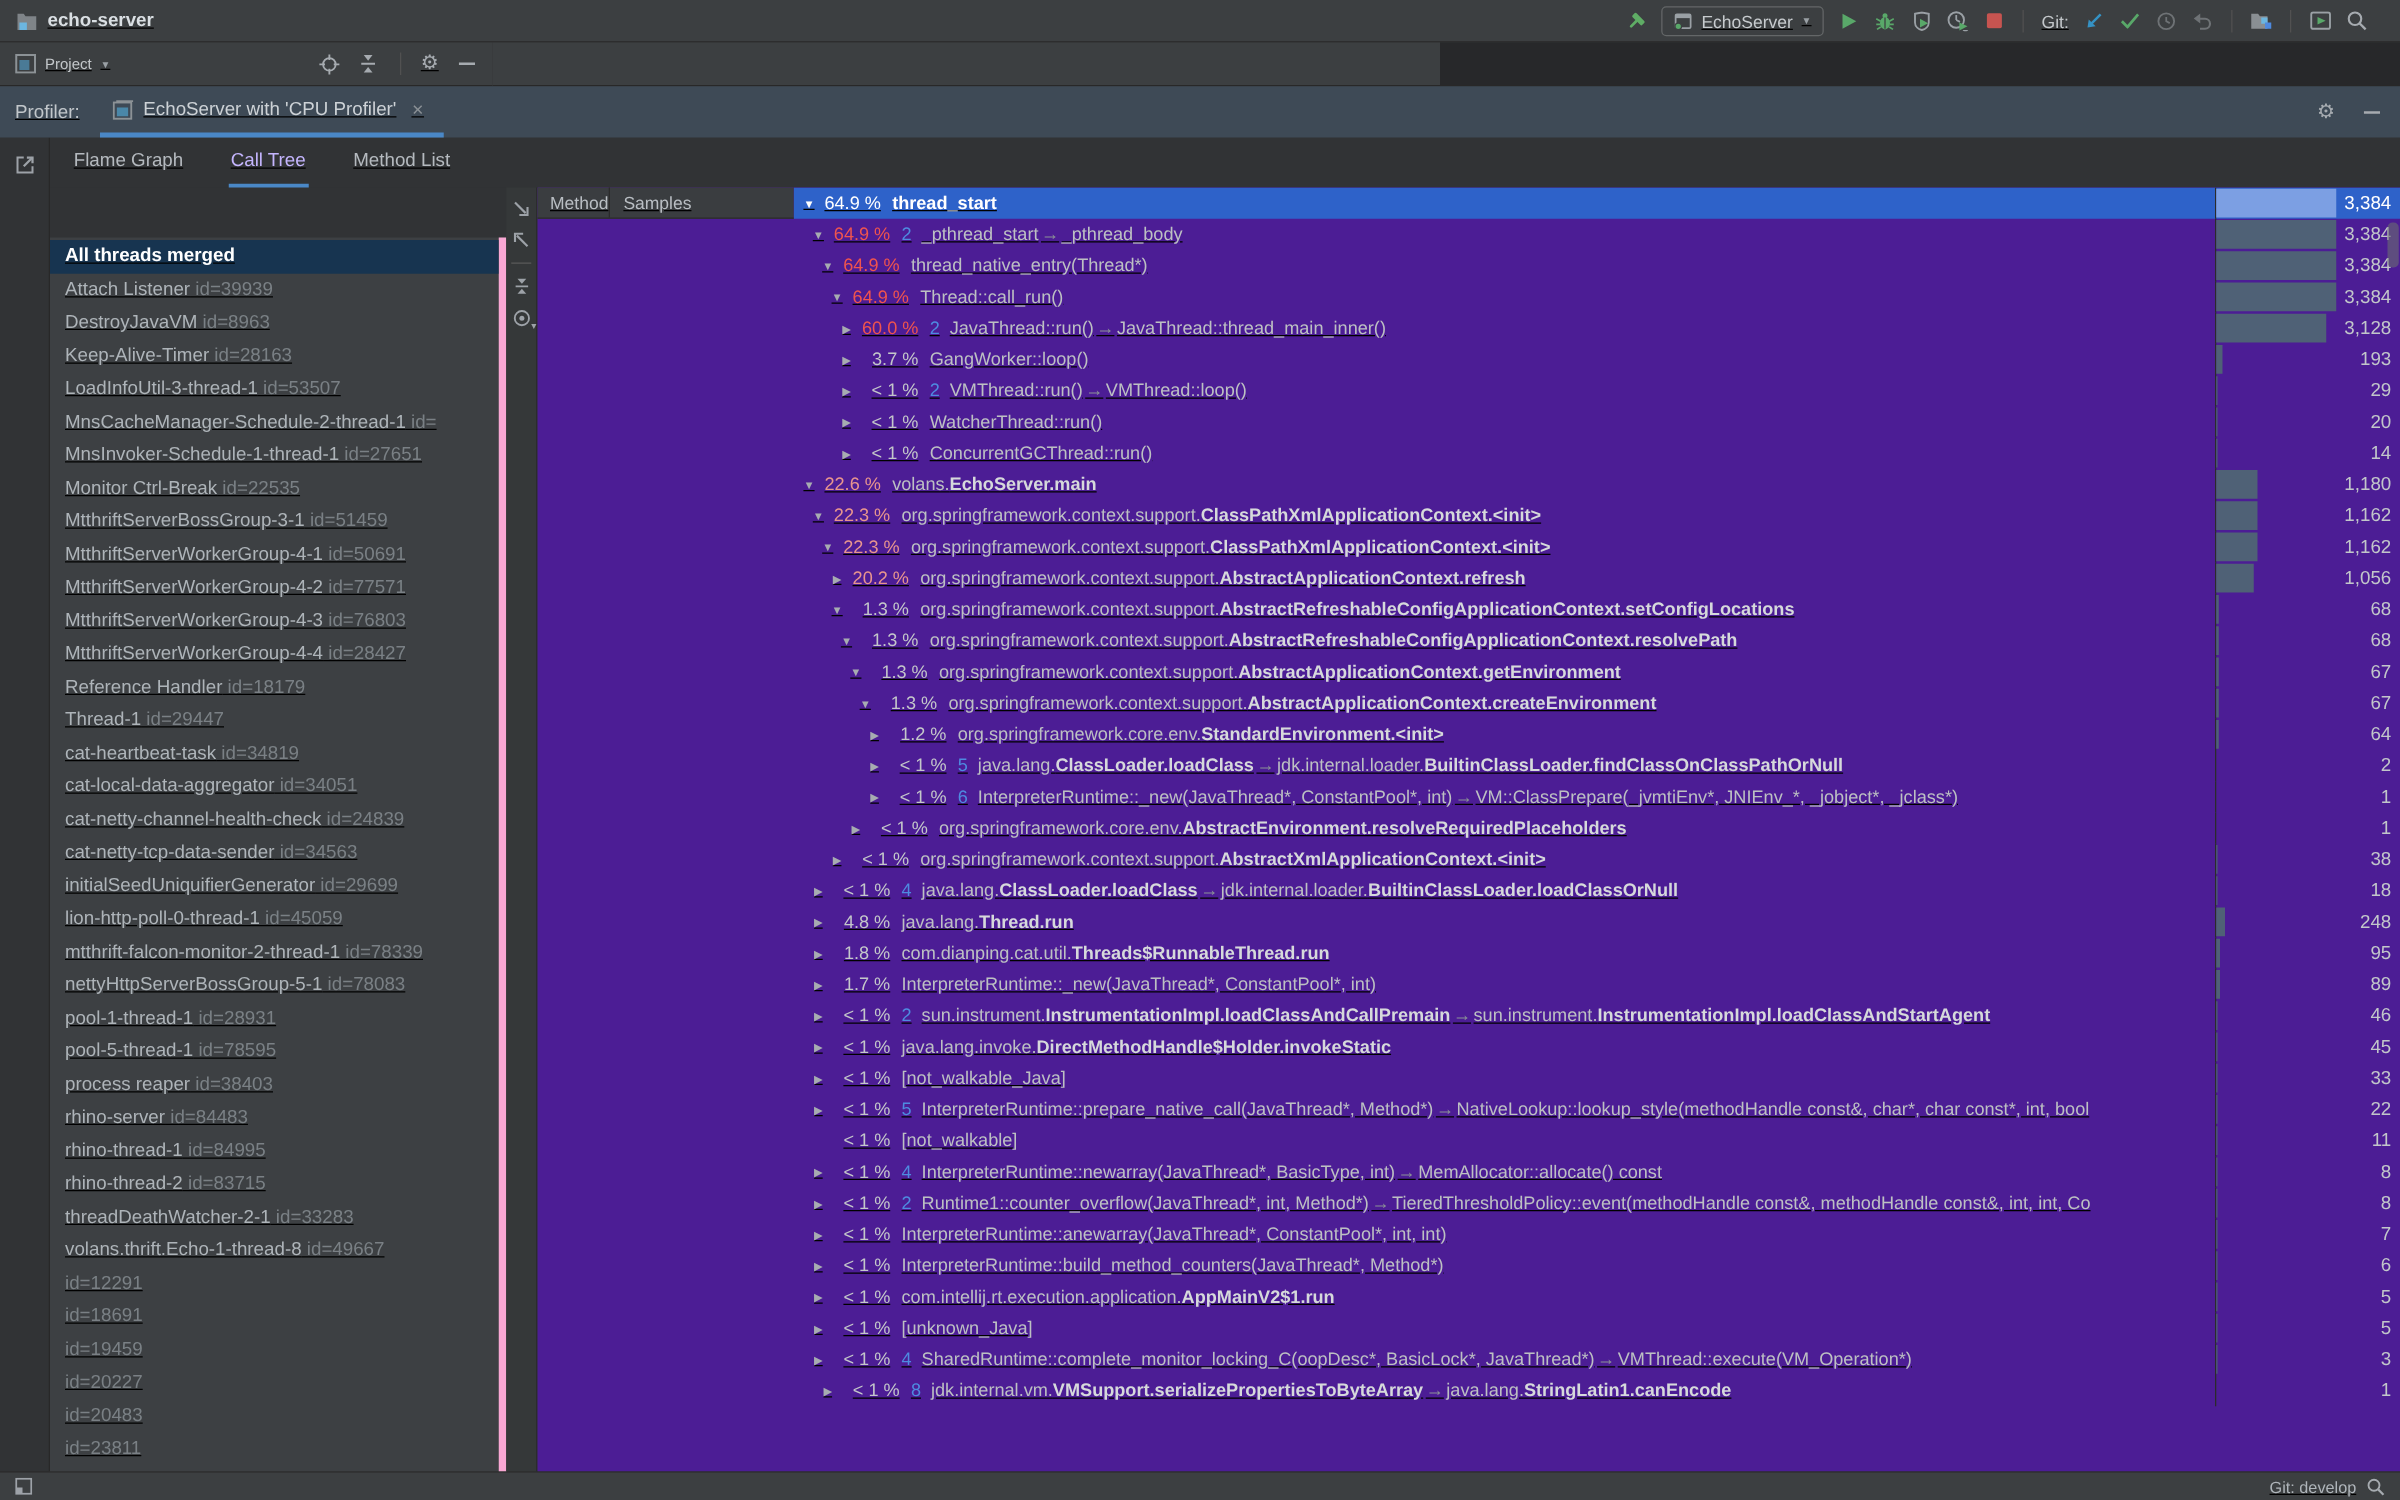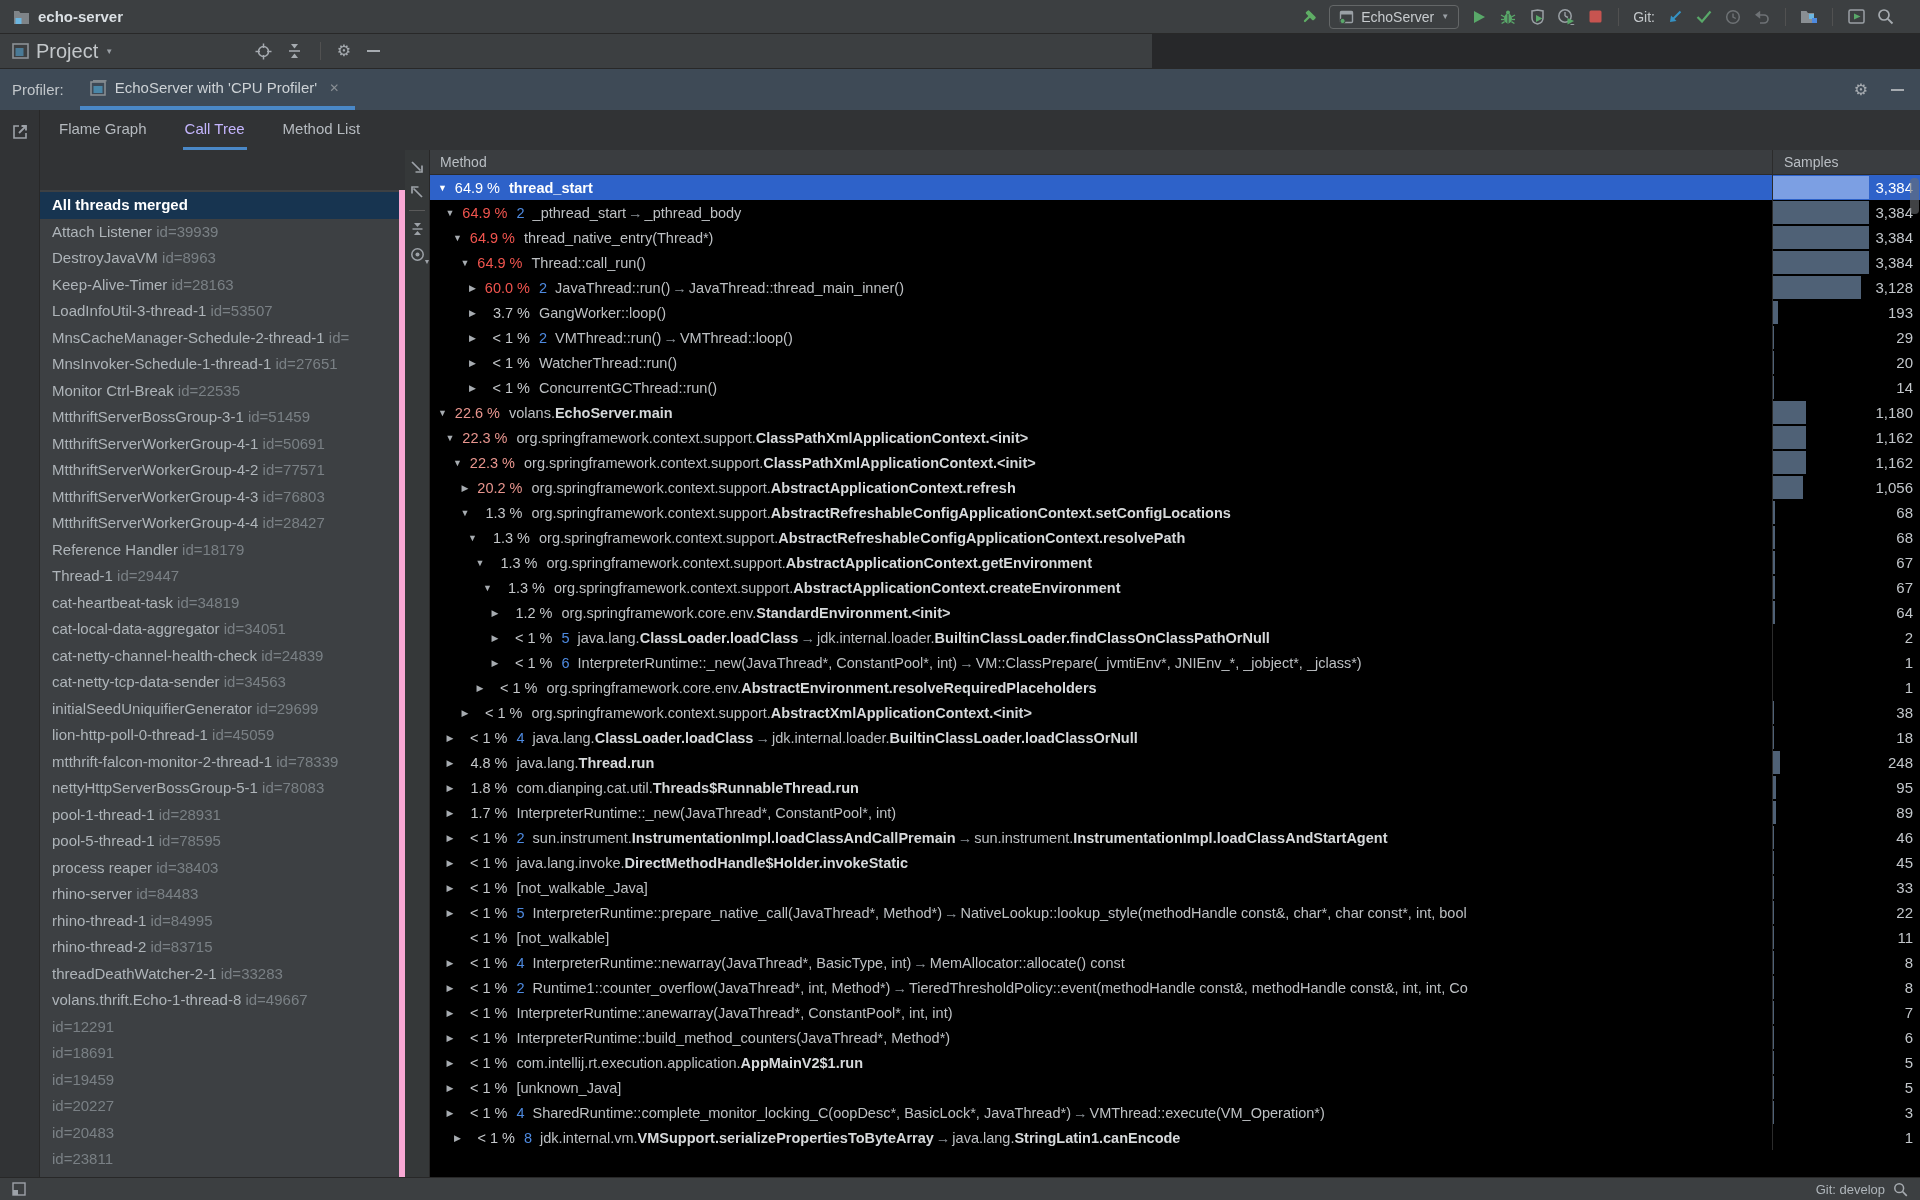--- a/index.html
+++ b/index.html
@@ -1,37 +1,37 @@
 <!DOCTYPE html>
 <html><head>
 <meta charset="utf-8">
 <style>
 * { box-sizing: border-box; margin: 0; padding: 0; }
 html,body { width:1920px; height:1200px; overflow:hidden; background:#313335;
   font-family:"Liberation Sans", sans-serif; }
-#app { display:flex; flex-direction:column; width:1920px; height:1200px; }
+#app { display:flex; flex-direction:column; width:1920px; height:1200px;text-decoration:underline; }
 
 
 .titlebar { height:34px; background:#3C3F41; border-bottom:1px solid #282828;
   display:flex; align-items:center; padding:0 26px 0 12px; flex-shrink:0; }
 .proj-title { font-size:15px; font-weight:bold; color:#DADFE3; margin-left:8px; }
 .run-controls { margin-left:auto; display:flex; align-items:center; gap:11px; }
 .tb-div { width:1px; height:18px; background:#515151; margin:0 3px; }
 .combo { display:flex; align-items:center; gap:7px; border:1px solid #646768;
   border-radius:4px; padding:3px 9px; }
 .combo-label { font-size:14px; color:#C7CBCE; }
 .caret { font-size:8px; color:#9AA0A5; }
 .icon16 { width:18px; height:18px; display:inline-flex; align-items:center; justify-content:center; }
 .glyph { color:#A6ABB0; font-size:16px; line-height:1; }
 
 
 .projectbar { height:35px; display:flex; flex-shrink:0; }
 .pb-left { width:394px; background:#3C3F41; border-bottom:1px solid #282828;
   display:flex; align-items:center; padding:0 12px; gap:7px; }
-.pb-label { font-size:20px; color:#C3C7CA; }
+.pb-label { font-size:12px; color:#C3C7CA; }
 .pb-icons { margin-left:auto; display:flex; align-items:center; gap:13px; }
 .pb-fill { width:758px; background:#3C3F41; border-bottom:1px solid #282828; }
 .pb-dark { flex:1; background:#27282A; border-bottom:1px solid #282828; }
 
 
 .profilerbar { height:41px; background:#3E4A56; display:flex; align-items:stretch;
   position:relative; flex-shrink:0; }
 .prof-label { font-size:15px; color:#C2C7CB; align-self:center; margin-left:12px; }
 .prof-tab { display:flex; align-items:center; gap:8px; margin-left:16px; padding:0 16px 0 10px;
   border-bottom:4px solid #4A88C7; cursor:default; }
@@ -62,21 +62,21 @@
 .thread-row.selected { background:#173450; color:#FFFFFF; font-weight:bold; }
 
 
 .strip { width:25px; background:#353839; border-right:1px solid #282828;
   display:flex; flex-direction:column; align-items:center; padding-top:10px; gap:11px; flex-shrink:0; }
 .strip-div { width:16px; height:1px; background:#5A5A5A; }
 .opt-wrap { position:relative; }
 .opt-caret { position:absolute; right:-6px; bottom:-3px; font-size:7px; color:#9DA2A8; }
 
 
-.tree { flex:1; background:#000000; display:flex; flex-direction:column;
+.tree { flex:1; background:#4c1d95; display:flex; flex-direction:row;
   position:relative; min-width:0; }
 .tree-header { height:25px; background:#3A3D40; border-bottom:1px solid #2B2B2B;
   display:flex; flex-shrink:0; font-size:14px; color:#B9BEC3; }
 .th-method { flex:1; line-height:24px; padding-left:10px; }
 .th-samples { width:148px; line-height:24px; padding-left:11px; border-left:1px solid #2B2B2B; flex-shrink:0; }
 .tree-body { flex:1; overflow:hidden; }
 .trow { height:25px; display:flex; align-items:stretch; font-size:14.5px; color:#BDC0C3; }
 .trow .method { flex:1; min-width:0; overflow:hidden; display:flex; align-items:center;
   white-space:nowrap; }
 .ind { flex-shrink:0; }

